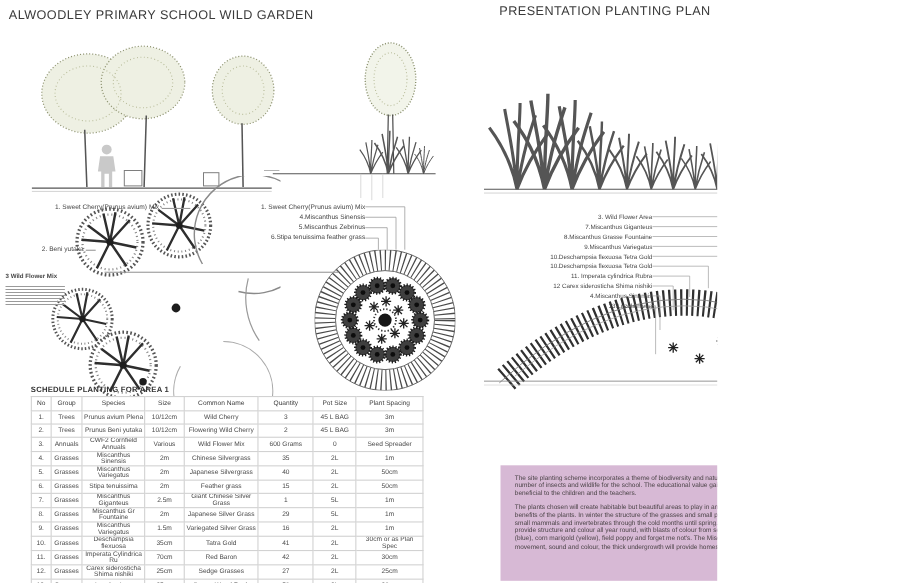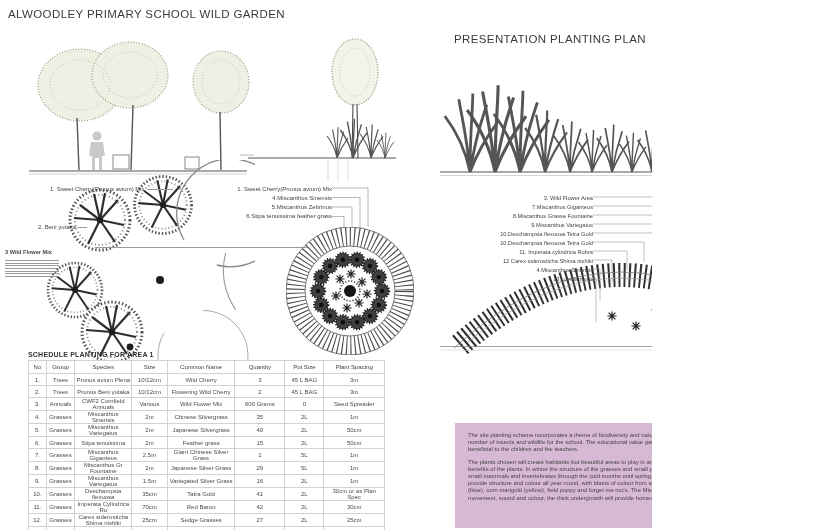--- a/index.html
+++ b/index.html
@@ -3,21 +3,21 @@
 <meta charset="utf-8">
 <style>
   * { box-sizing: border-box; margin: 0; padding: 0; }
   html,body { width:816px; height:530px; background:#fff; font-family:"Liberation Sans", sans-serif; }
   #page { position:relative; width:652px; height:530px; background:#fff; overflow:hidden; }
 
   .abs { position:absolute; }
 
   
   .main-title { left:8px; top:8px; font-size:11.5px; letter-spacing:.4px; color:#3b3b3b; }
-  .plan-title { right:6px; top:5px; font-size:11.5px; letter-spacing:.4px; color:#3b3b3b; text-align:right;margin-top:28px; }
+  .plan-title { right:6px; top:5px; font-size:11.5px; letter-spacing:.4px; color:#3b3b3b; text-align:right; }
 
   
   .scalebar { left:658px; top:25px; width:142px; }
   .scale-numbers { display:flex; justify-content:space-between; font-size:5px; color:#777; height:7px; }
   .ruler1 { height:9px; border-top:1.2px solid #666;
     background-image:
       repeating-linear-gradient(90deg,#666 0 .8px,transparent .8px 4.73px),
       repeating-linear-gradient(90deg,#666 0 1px,transparent 1px 28.4px);
     background-size:100% 5px,100% 9px; background-repeat:no-repeat; }
   .ruler2 { height:4px; border-top:1px solid #666; margin-top:1px;

